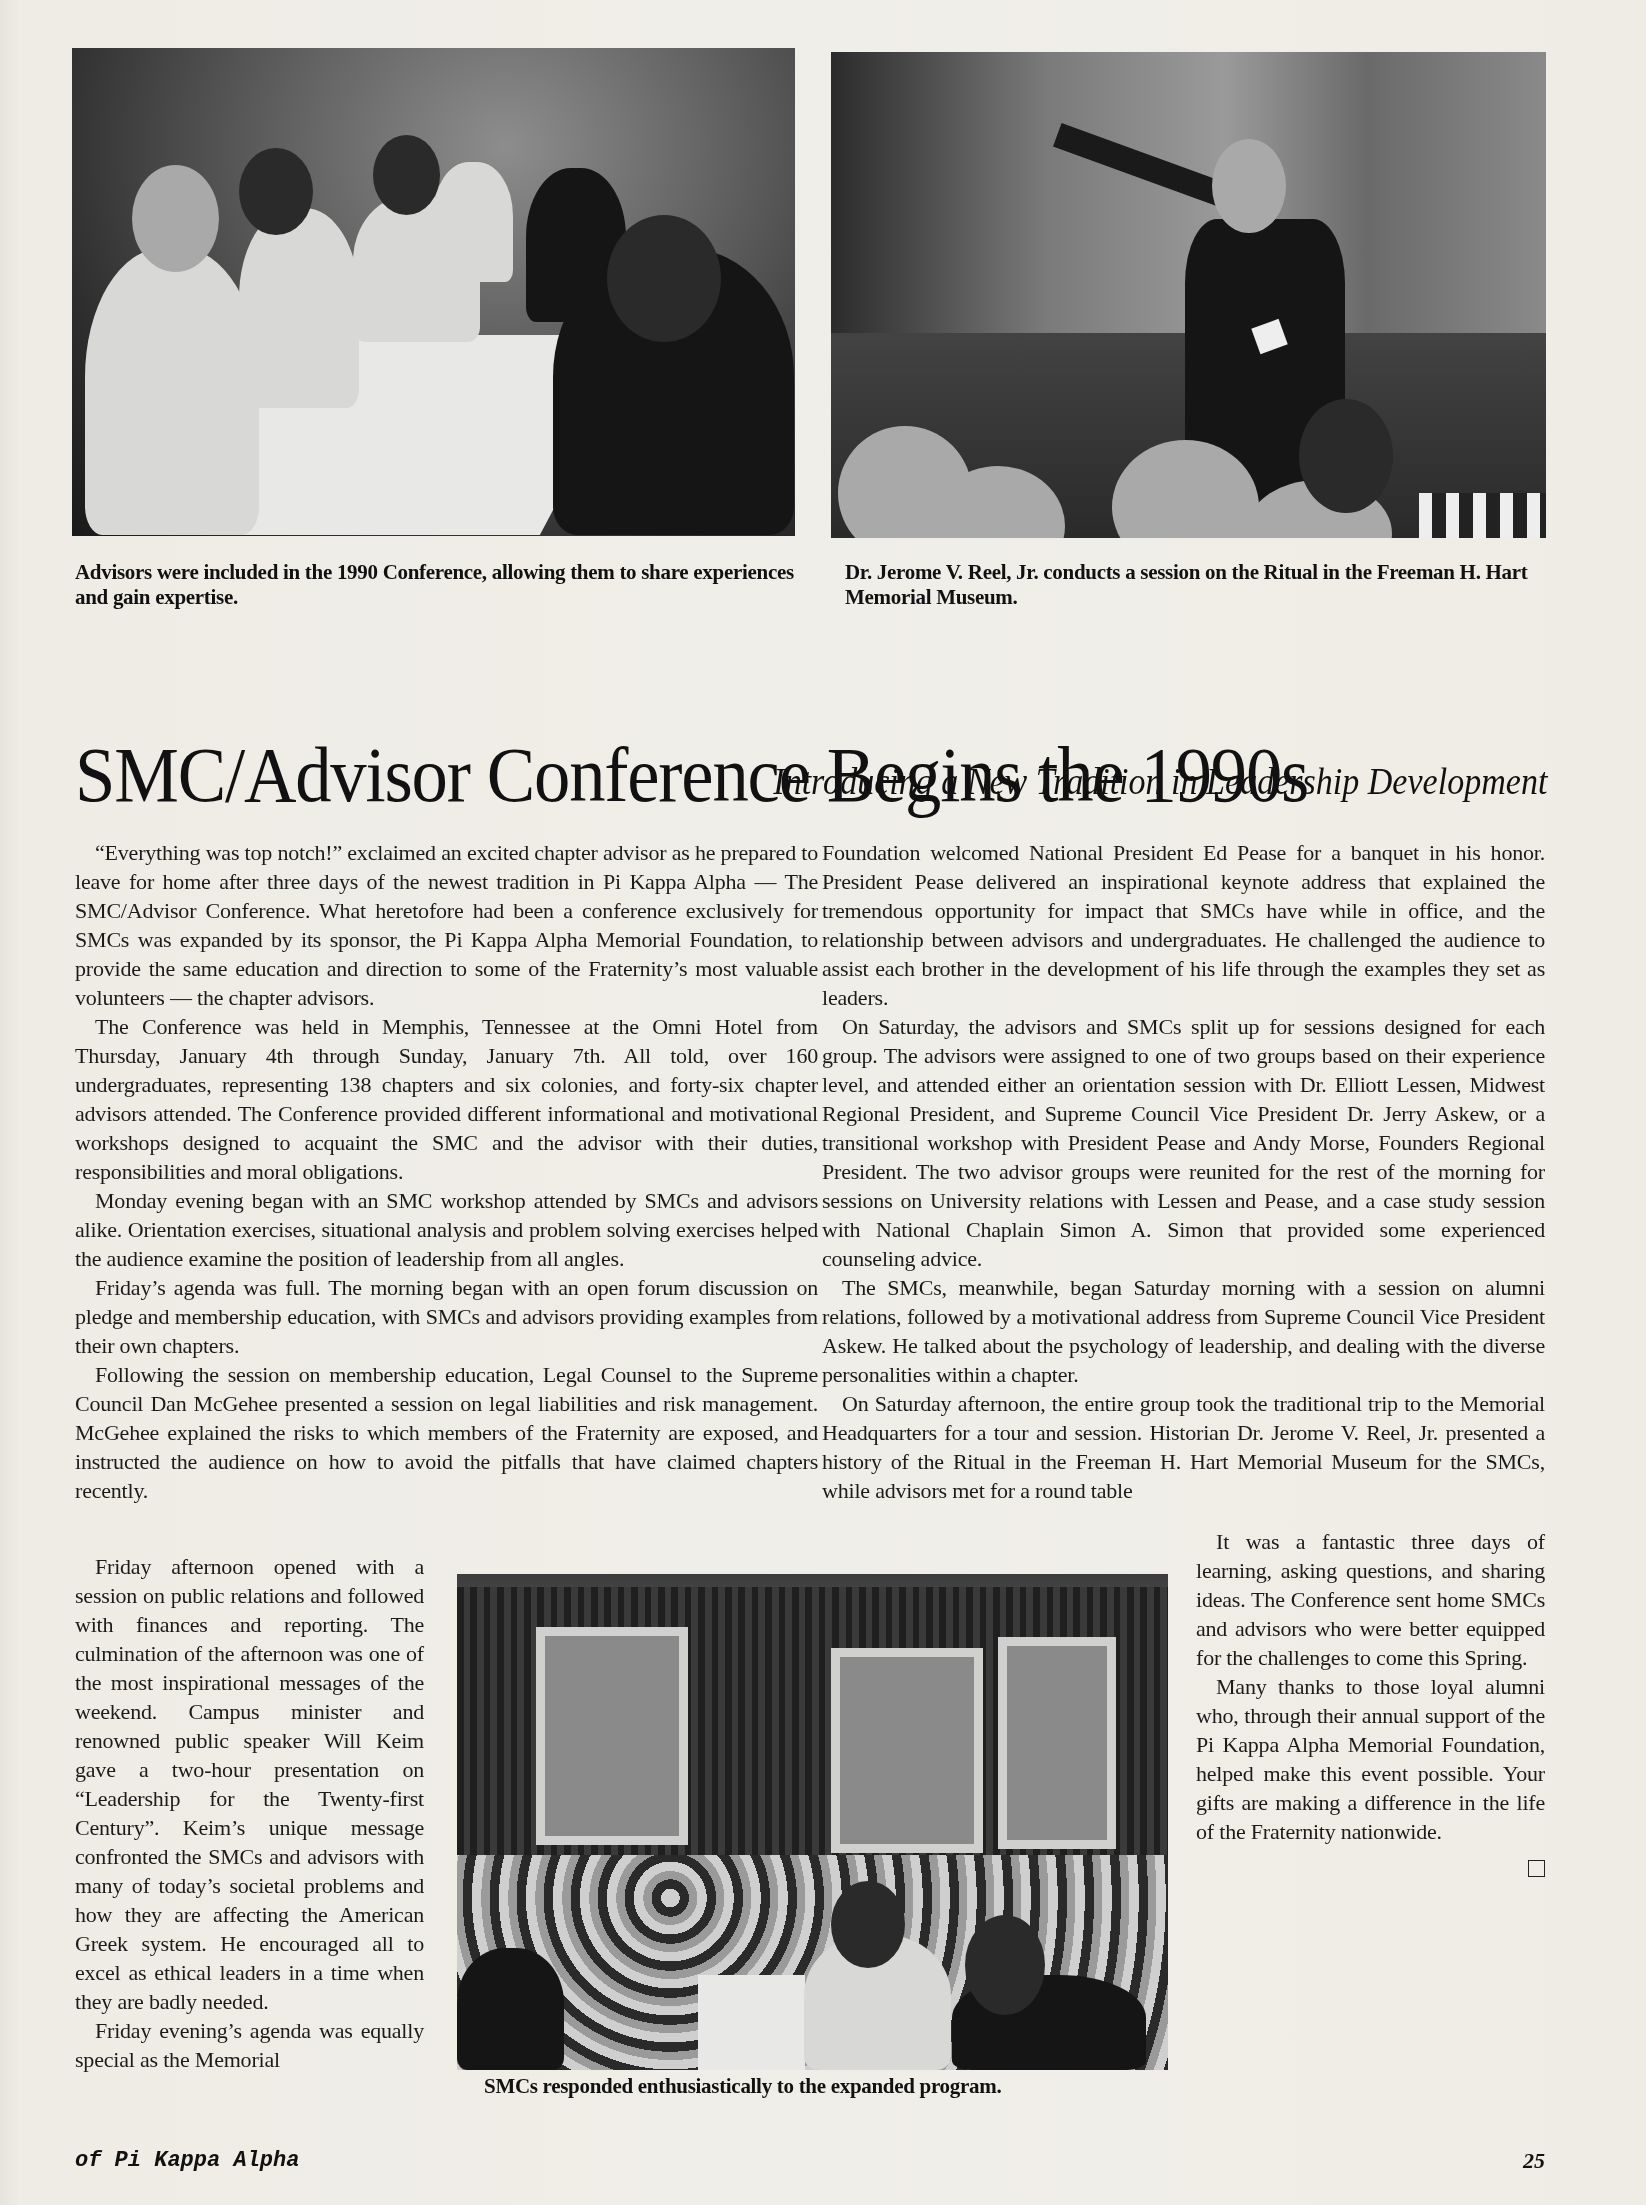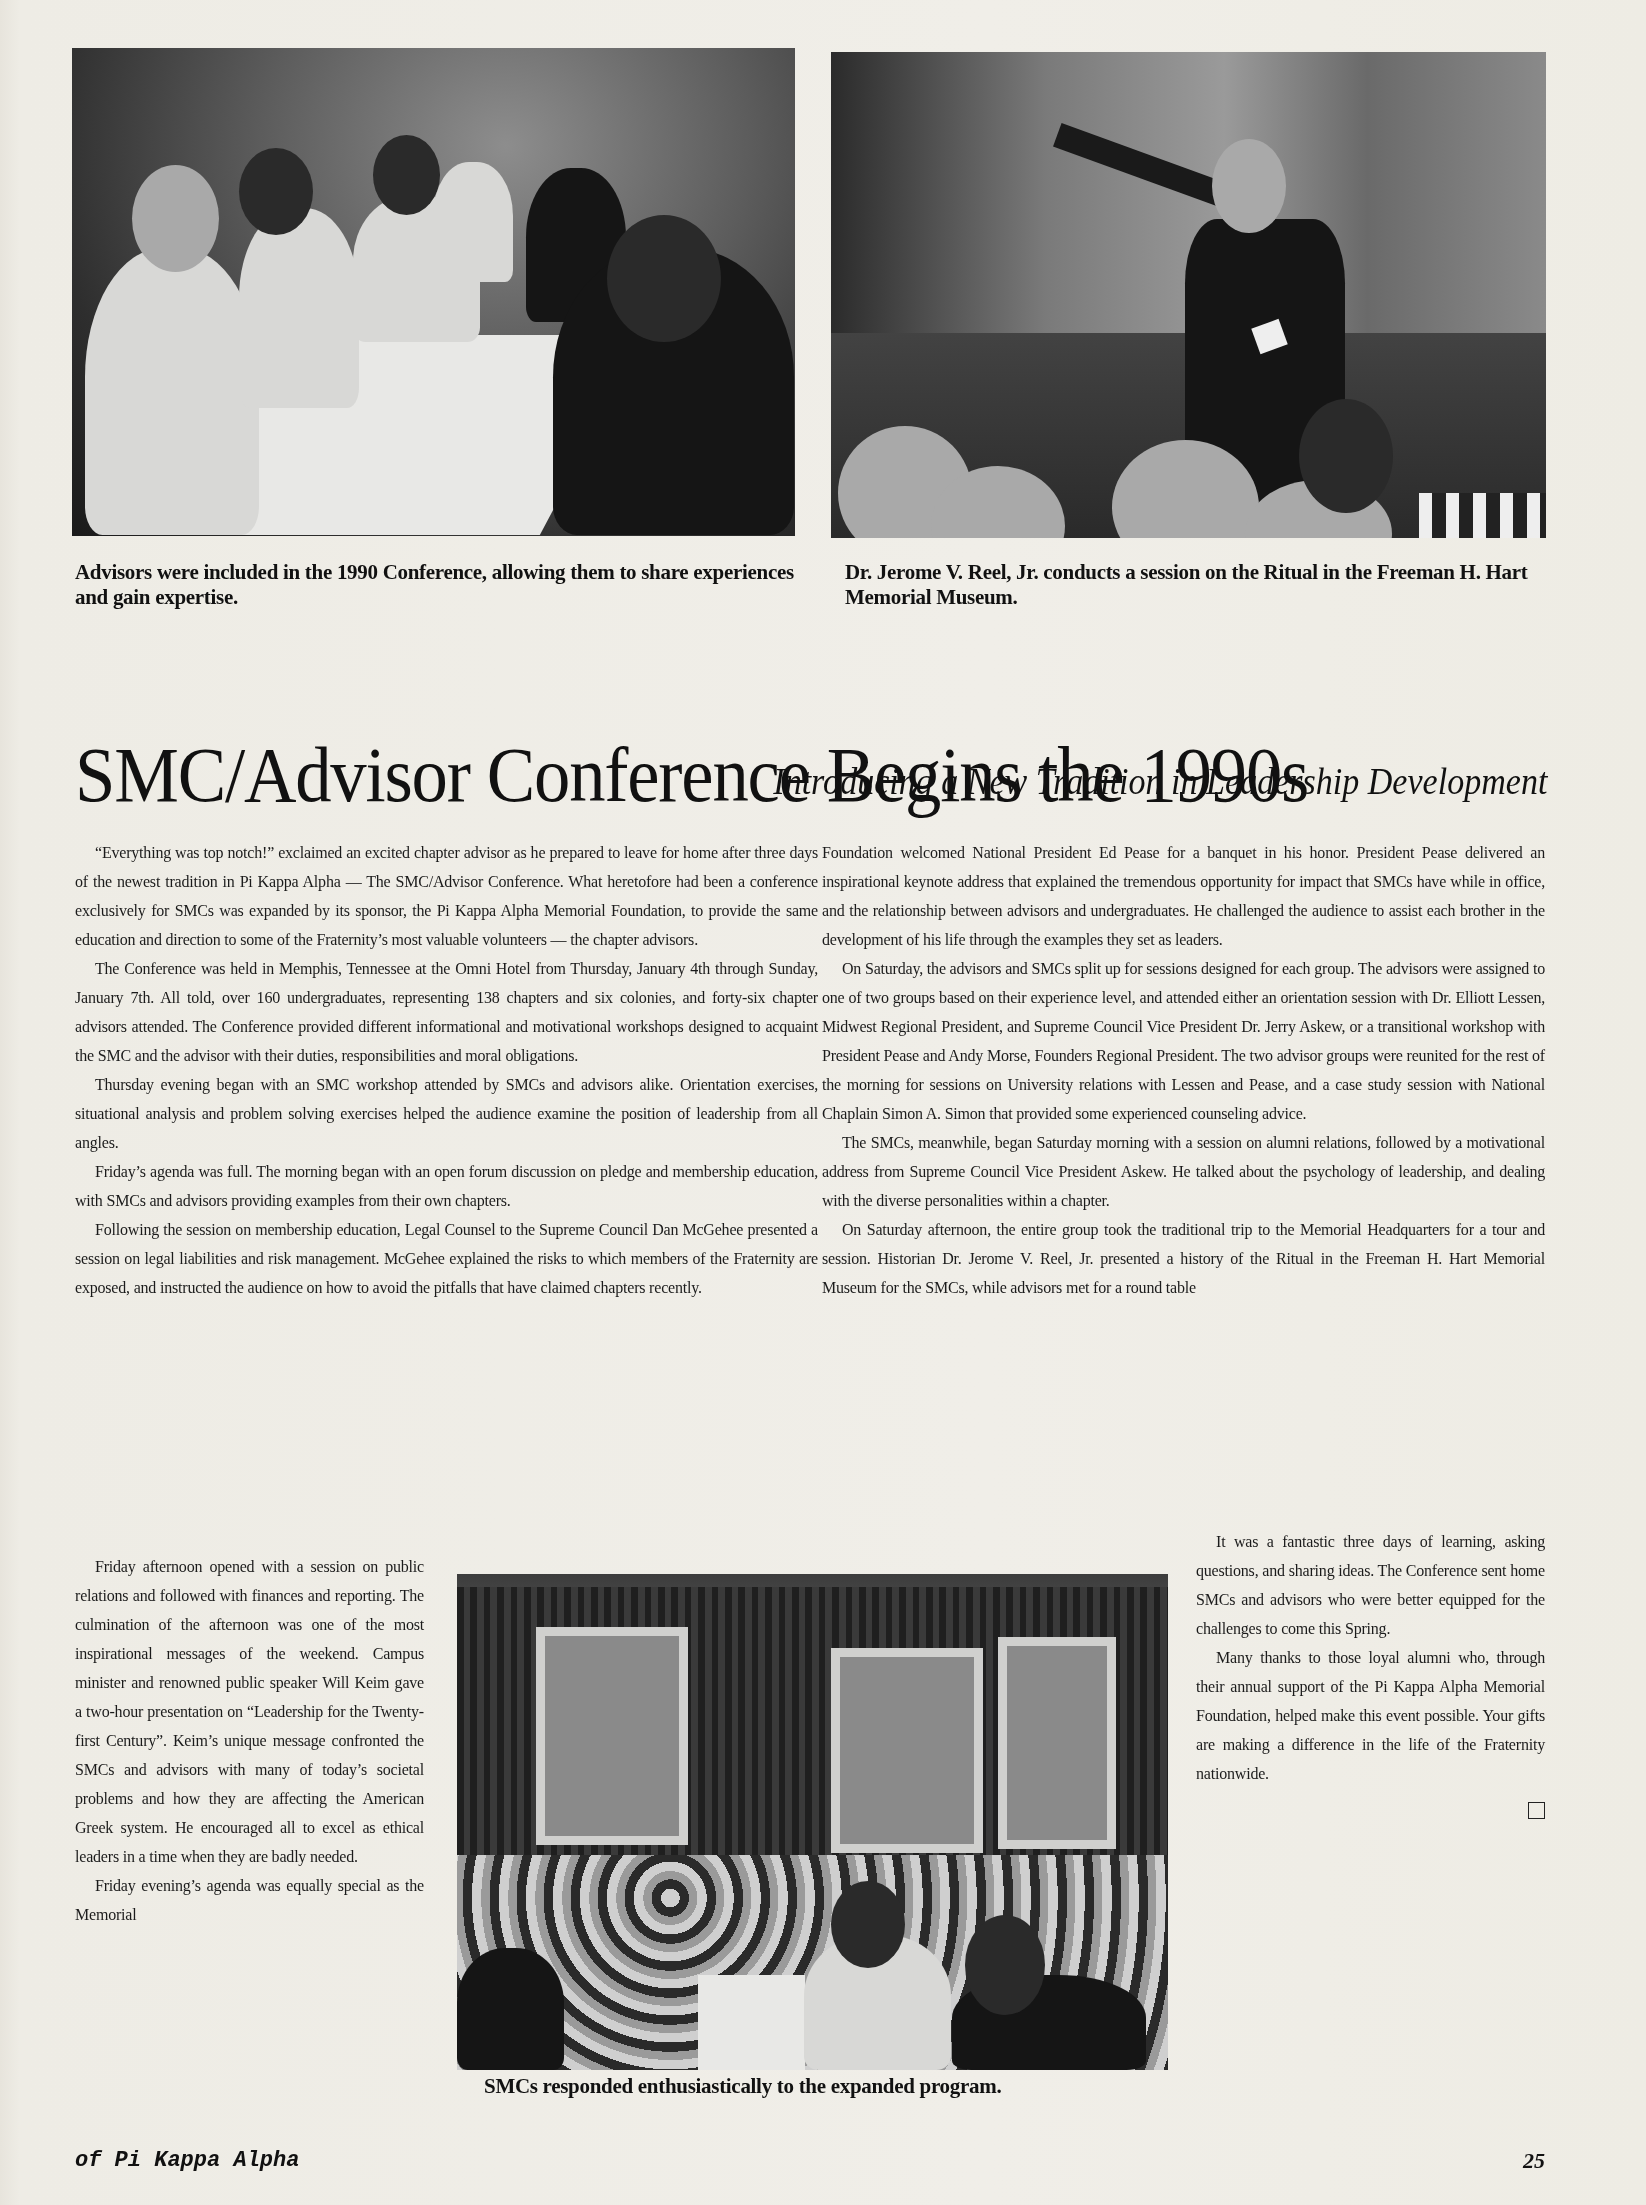--- a/index.html
+++ b/index.html
@@ -50,21 +50,21 @@
     #subhead {
       position: absolute; right: 100px; top: 760px;
       font-family: "Liberation Serif", serif; font-style: italic;
       font-size: 37px; line-height: 43px; color: #111; white-space: nowrap;
       transform: scaleX(0.92); transform-origin: right center;
     }
 
     
     .col {
       position: absolute; font-family: "Liberation Serif", serif;
-      font-size: 16px; line-height: 29px; color: #1b1b1b; text-align: justify;
+      font-size: 22px; line-height: 29px; color: #1b1b1b; text-align: justify;
       letter-spacing: -0.2px;
     }
     .col p { margin: 0; text-indent: 20px; }
     .col p.noindent { text-indent: 0; }
     #col-left-top { left: 75px; top: 838px; width: 743px; }
     #col-right-top { left: 822px; top: 838px; width: 723px; }
     #col-left-narrow { left: 75px; top: 1552px; width: 349px; }
     #col-right-narrow { left: 1196px; top: 1527px; width: 349px; }
 
     .end-mark {
@@ -133,21 +133,21 @@
 
   <div class="caption" id="caption-1">Advisors were included in the 1990 Conference, allowing them to share experiences and gain expertise.</div>
   <div class="caption" id="caption-2">Dr. Jerome V. Reel, Jr. conducts a session on the Ritual in the Freeman H. Hart Memorial Museum.</div>
 
   <h1 id="headline">SMC/Advisor Conference Begins the 1990s</h1>
   <div id="subhead">Introducing a New Tradition in Leadership Development</div>
 
   <div class="col" id="col-left-top">
     <p>“Everything was top notch!” exclaimed an excited chapter advisor as he prepared to leave for home after three days of the newest tradition in Pi Kappa Alpha — The SMC/Advisor Conference. What heretofore had been a conference exclusively for SMCs was expanded by its sponsor, the Pi Kappa Alpha Memorial Foundation, to provide the same education and direction to some of the Fraternity’s most valuable volunteers — the chapter advisors.</p>
     <p>The Conference was held in Memphis, Tennessee at the Omni Hotel from Thursday, January 4th through Sunday, January 7th. All told, over 160 undergraduates, representing 138 chapters and six colonies, and forty-six chapter advisors attended. The Conference provided different informational and motivational workshops designed to acquaint the SMC and the advisor with their duties, responsibilities and moral obligations.</p>
-    <p>Thursday evening began with an SMC workshop attended by SMCs and advisors alike. Orientation exercises, situational analysis and problem solving exercises helped the audience examine the position of leadership from all angles.</p>
+    <p>Monday evening began with an SMC workshop attended by SMCs and advisors alike. Orientation exercises, situational analysis and problem solving exercises helped the audience examine the position of leadership from all angles.</p>
     <p>Friday’s agenda was full. The morning began with an open forum discussion on pledge and membership education, with SMCs and advisors providing examples from their own chapters.</p>
     <p>Following the session on membership education, Legal Counsel to the Supreme Council Dan McGehee presented a session on legal liabilities and risk management. McGehee explained the risks to which members of the Fraternity are exposed, and instructed the audience on how to avoid the pitfalls that have claimed chapters recently.</p>
   </div>
 
   <div class="col" id="col-right-top">
     <p class="noindent">Foundation welcomed National President Ed Pease for a banquet in his honor. President Pease delivered an inspirational keynote address that explained the tremendous opportunity for impact that SMCs have while in office, and the relationship between advisors and undergraduates. He challenged the audience to assist each brother in the development of his life through the examples they set as leaders.</p>
     <p>On Saturday, the advisors and SMCs split up for sessions designed for each group. The advisors were assigned to one of two groups based on their experience level, and attended either an orientation session with Dr. Elliott Lessen, Midwest Regional President, and Supreme Council Vice President Dr. Jerry Askew, or a transitional workshop with President Pease and Andy Morse, Founders Regional President. The two advisor groups were reunited for the rest of the morning for sessions on University relations with Lessen and Pease, and a case study session with National Chaplain Simon A. Simon that provided some experienced counseling advice.</p>
     <p>The SMCs, meanwhile, began Saturday morning with a session on alumni relations, followed by a motivational address from Supreme Council Vice President Askew. He talked about the psychology of leadership, and dealing with the diverse personalities within a chapter.</p>
     <p>On Saturday afternoon, the entire group took the traditional trip to the Memorial Headquarters for a tour and session. Historian Dr. Jerome V. Reel, Jr. presented a history of the Ritual in the Freeman H. Hart Memorial Museum for the SMCs, while advisors met for a round table</p>
   </div>

